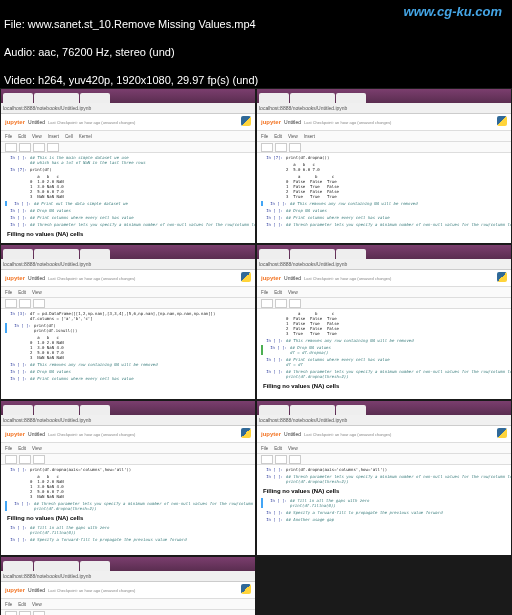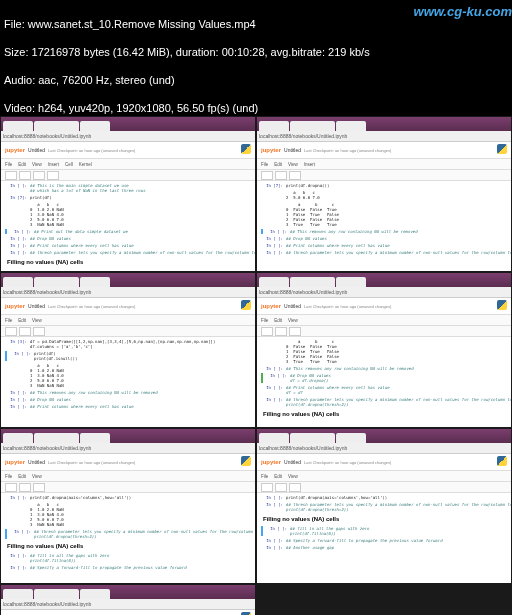--- a/index.html
+++ b/index.html
@@ -17,21 +17,21 @@
     position: relative;
   }
   .header-line {
     font-size: 11px;
     line-height: 12px;
     white-space: nowrap;
     margin-top: 16px;
   }
   .watermark-top {
     position: absolute;
-    right: 0;
+    right: 10px;
     top: 4px;
     color: #4db8ff;
     font-size: 13px;
     font-weight: bold;
     font-style: italic;
     opacity: 0.9;
   }
   .grid {
     display: flex;
     flex-wrap: wrap;
@@ -158,23 +158,22 @@
     color: #000;
     margin: 4px 6px;
     font-family: Arial, sans-serif;
   }
 </style>
 </head>
 <body>
 
 <div class="header">
   <div class="header-line">File: www.sanet.st_10.Remove Missing Values.mp4</div>
-  <div class="header-line">Size: 17216978 bytes (16.42 MiB), duration: 00:10:28, avg.bitrate: 219 kb/s</div>
   <div class="header-line">Audio: aac, 76200 Hz, stereo (und)</div>
-  <div class="header-line">Video: h264, yuv420p, 1920x1080, 56.50 fp(s) (und)</div>
+  <div class="header-line">Video: h264, yuv420p, 1920x1080, 29.97 fp(s) (und)</div>
   <div class="watermark-top">www.cg-ku.com</div>
 </div>
 
 <div class="grid">
 
   <div class="thumb">
     <div class="browser-top">
       <div class="tab"></div>
       <div class="tab active"></div>
       <div class="tab"></div>

